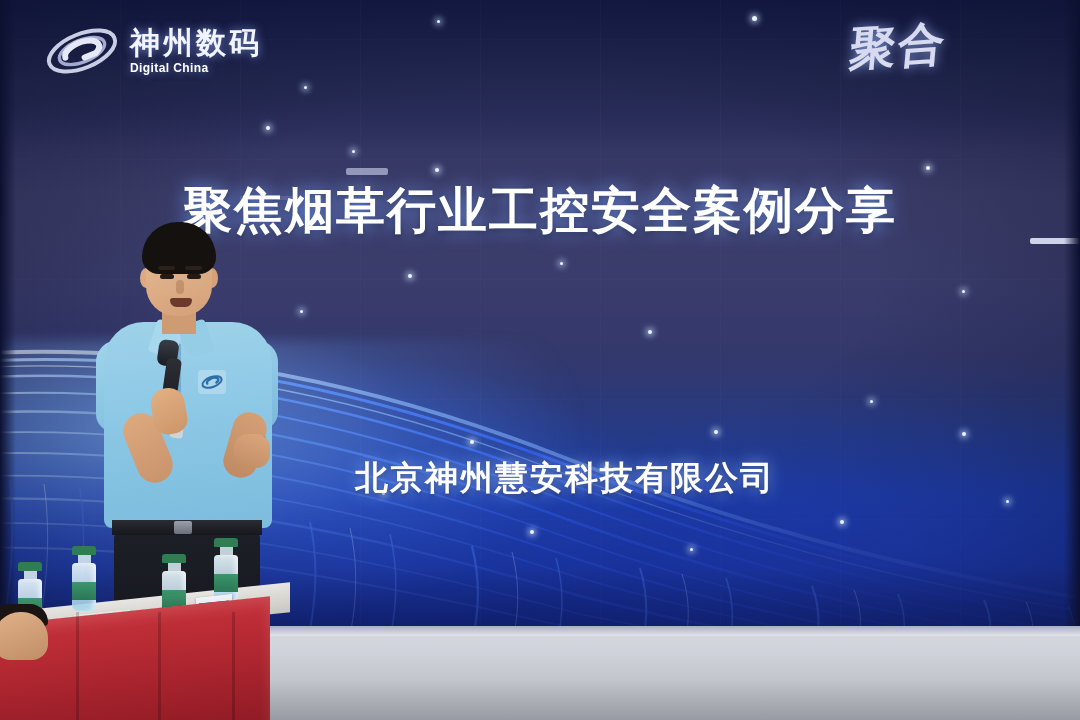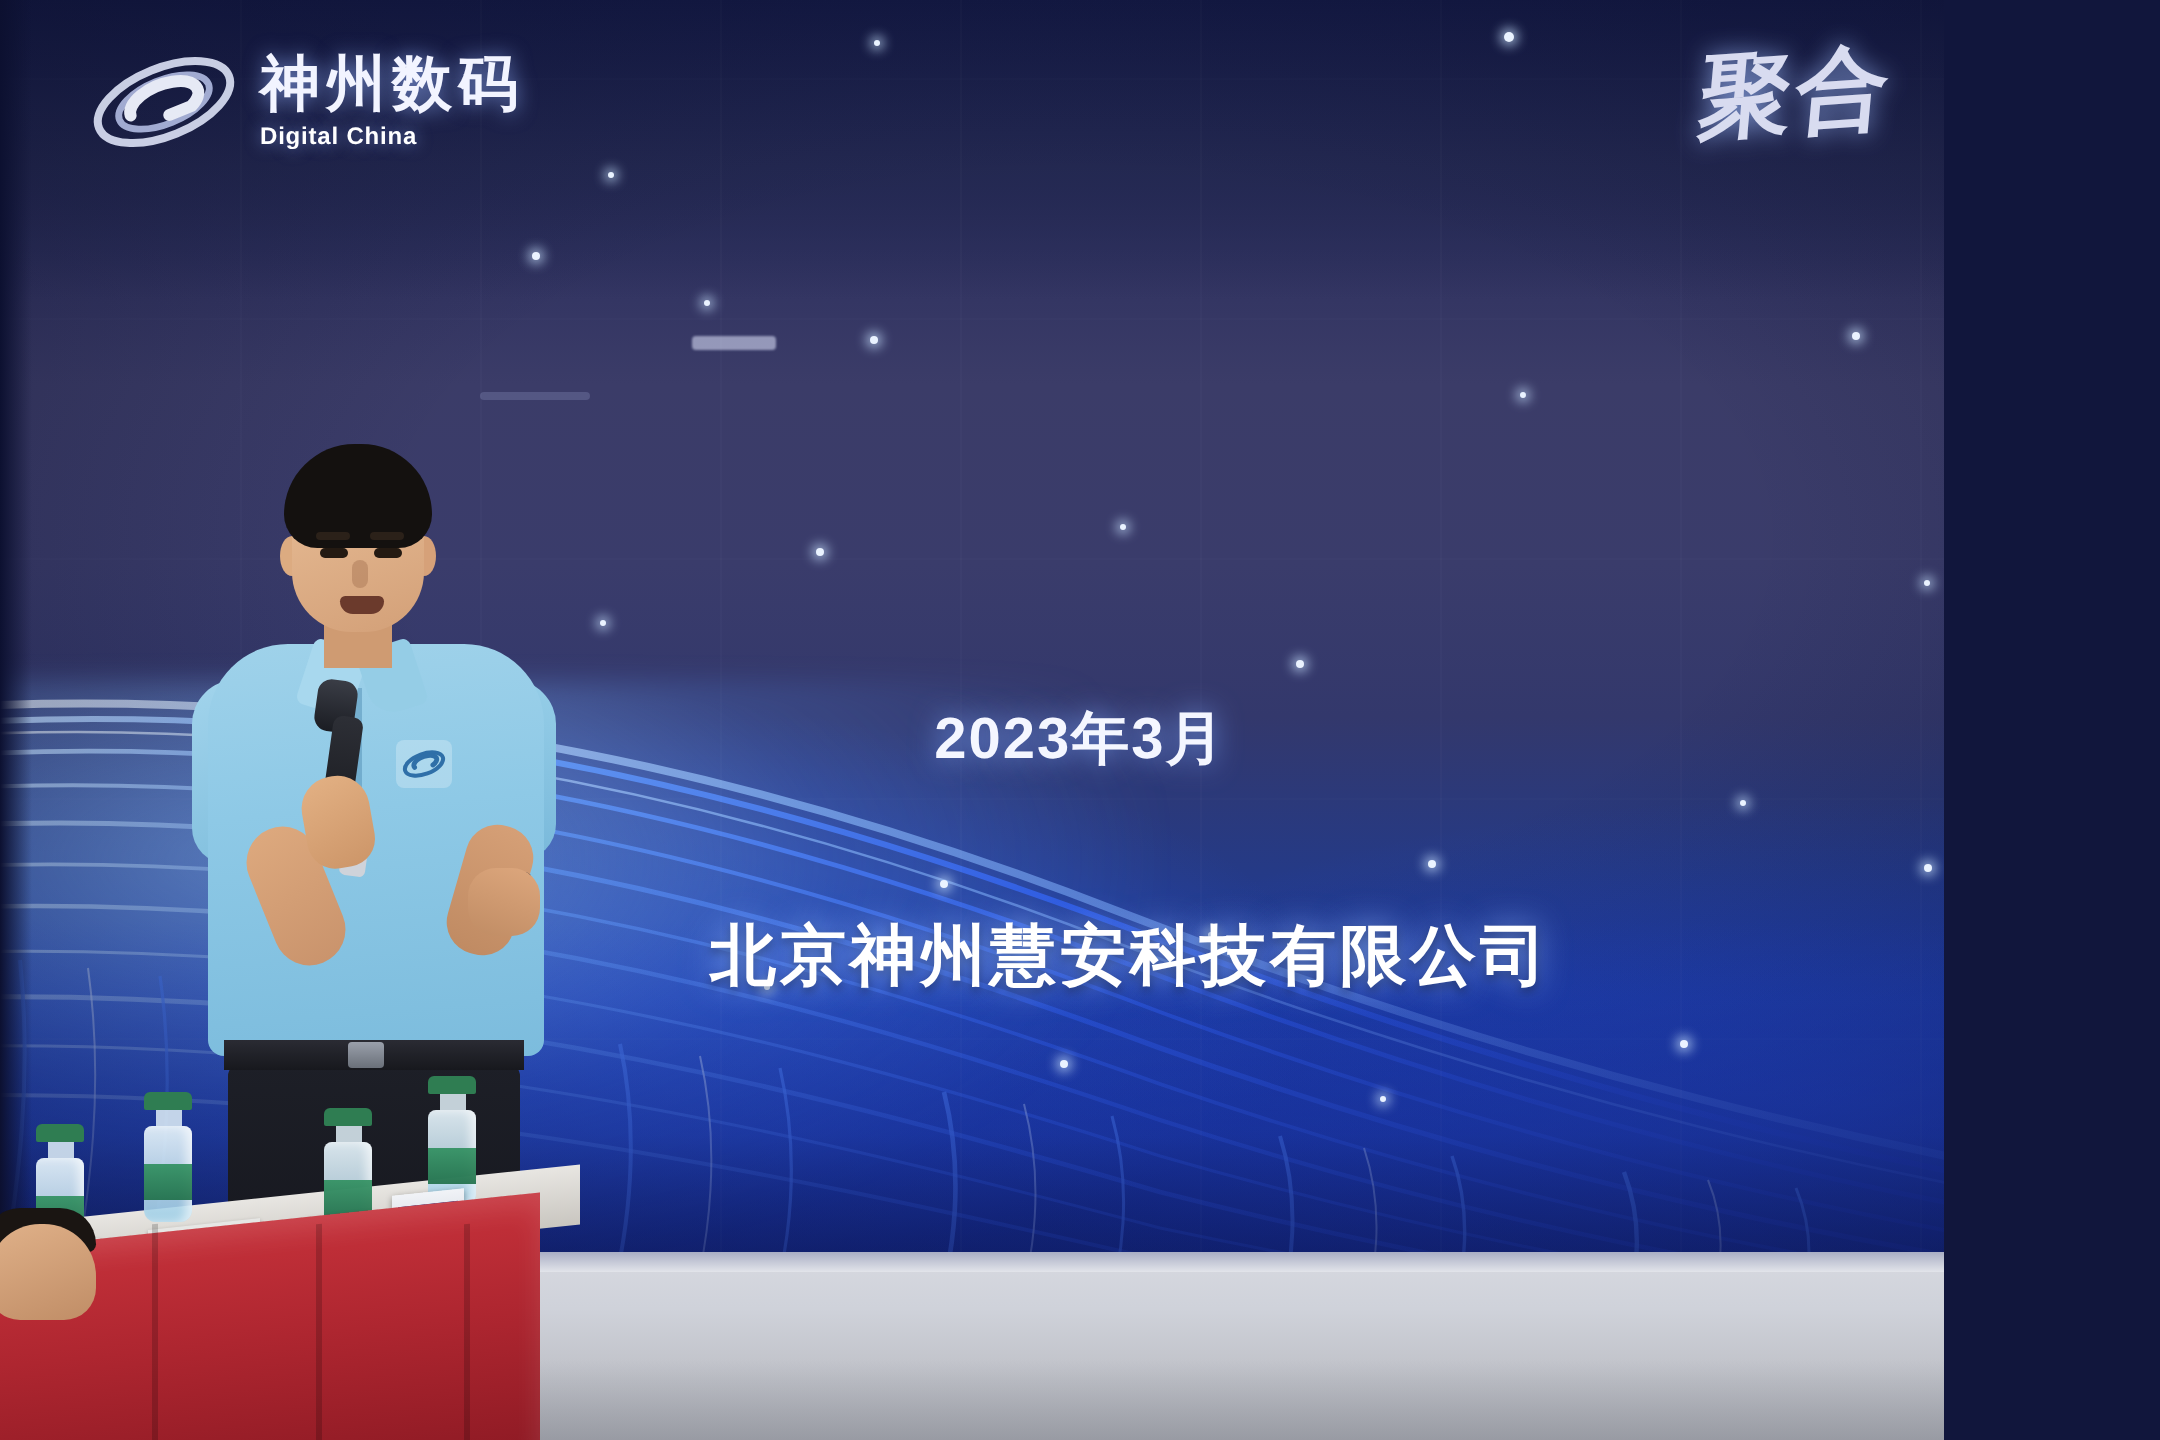--- a/index.html
+++ b/index.html
@@ -1,19 +1,19 @@
 <!DOCTYPE html>
 <html><head>
 <meta charset="utf-8">
 <style>
   * { margin:0; padding:0; box-sizing:border-box; }
   html,body { width:1080px; height:720px; overflow:hidden; background:#11163c; }
   body { font-family:"Liberation Sans","DejaVu Sans",sans-serif; }
 
-  #stage { position:relative; width:972px; height:720px; overflow:hidden; }
+  #stage { position:relative; width:1080px; height:720px; overflow:hidden; }
 
   
   .led-screen{
     position:absolute; left:0; top:0; width:1080px; height:640px;
     background:
       radial-gradient(ellipse 70% 40% at 18% 78%, rgba(60,110,255,.55), rgba(60,110,255,0) 62%),
       radial-gradient(ellipse 60% 36% at 85% 86%, rgba(40,80,230,.45), rgba(40,80,230,0) 66%),
       linear-gradient(180deg,#1b2050 0%,#2a2d5c 14%,#3b3c68 30%,#3a3c6b 44%,#33386c 56%,#253a86 68%,#1c3aa0 78%,#15309a 88%,#0e1f6b 100%);
     overflow:hidden;
   }
@@ -401,22 +401,22 @@
         <span class="logo-en">Digital China</span>
       </div>
     </div>
 
     <div class="brand-right">
       <div class="brand-calli">聚合</div>
     </div>
 
     <div class="title-rule-left"></div>
     <div class="title-dash"></div>
+    <div class="slide-title">聚焦烟草行业工控安全案例分享</div>
     <div class="title-rule"></div>
-    <div class="slide-date">2023年3月</div>
     <div class="slide-company">北京神州慧安科技有限公司</div>
 
     <div class="wall-left"></div>
     <div class="wall-right"></div>
   </div>
 
   <div class="stage-floor"></div>
   <div class="stage-floor-edge"></div>
   <div class="stage-shadow"></div>
 

